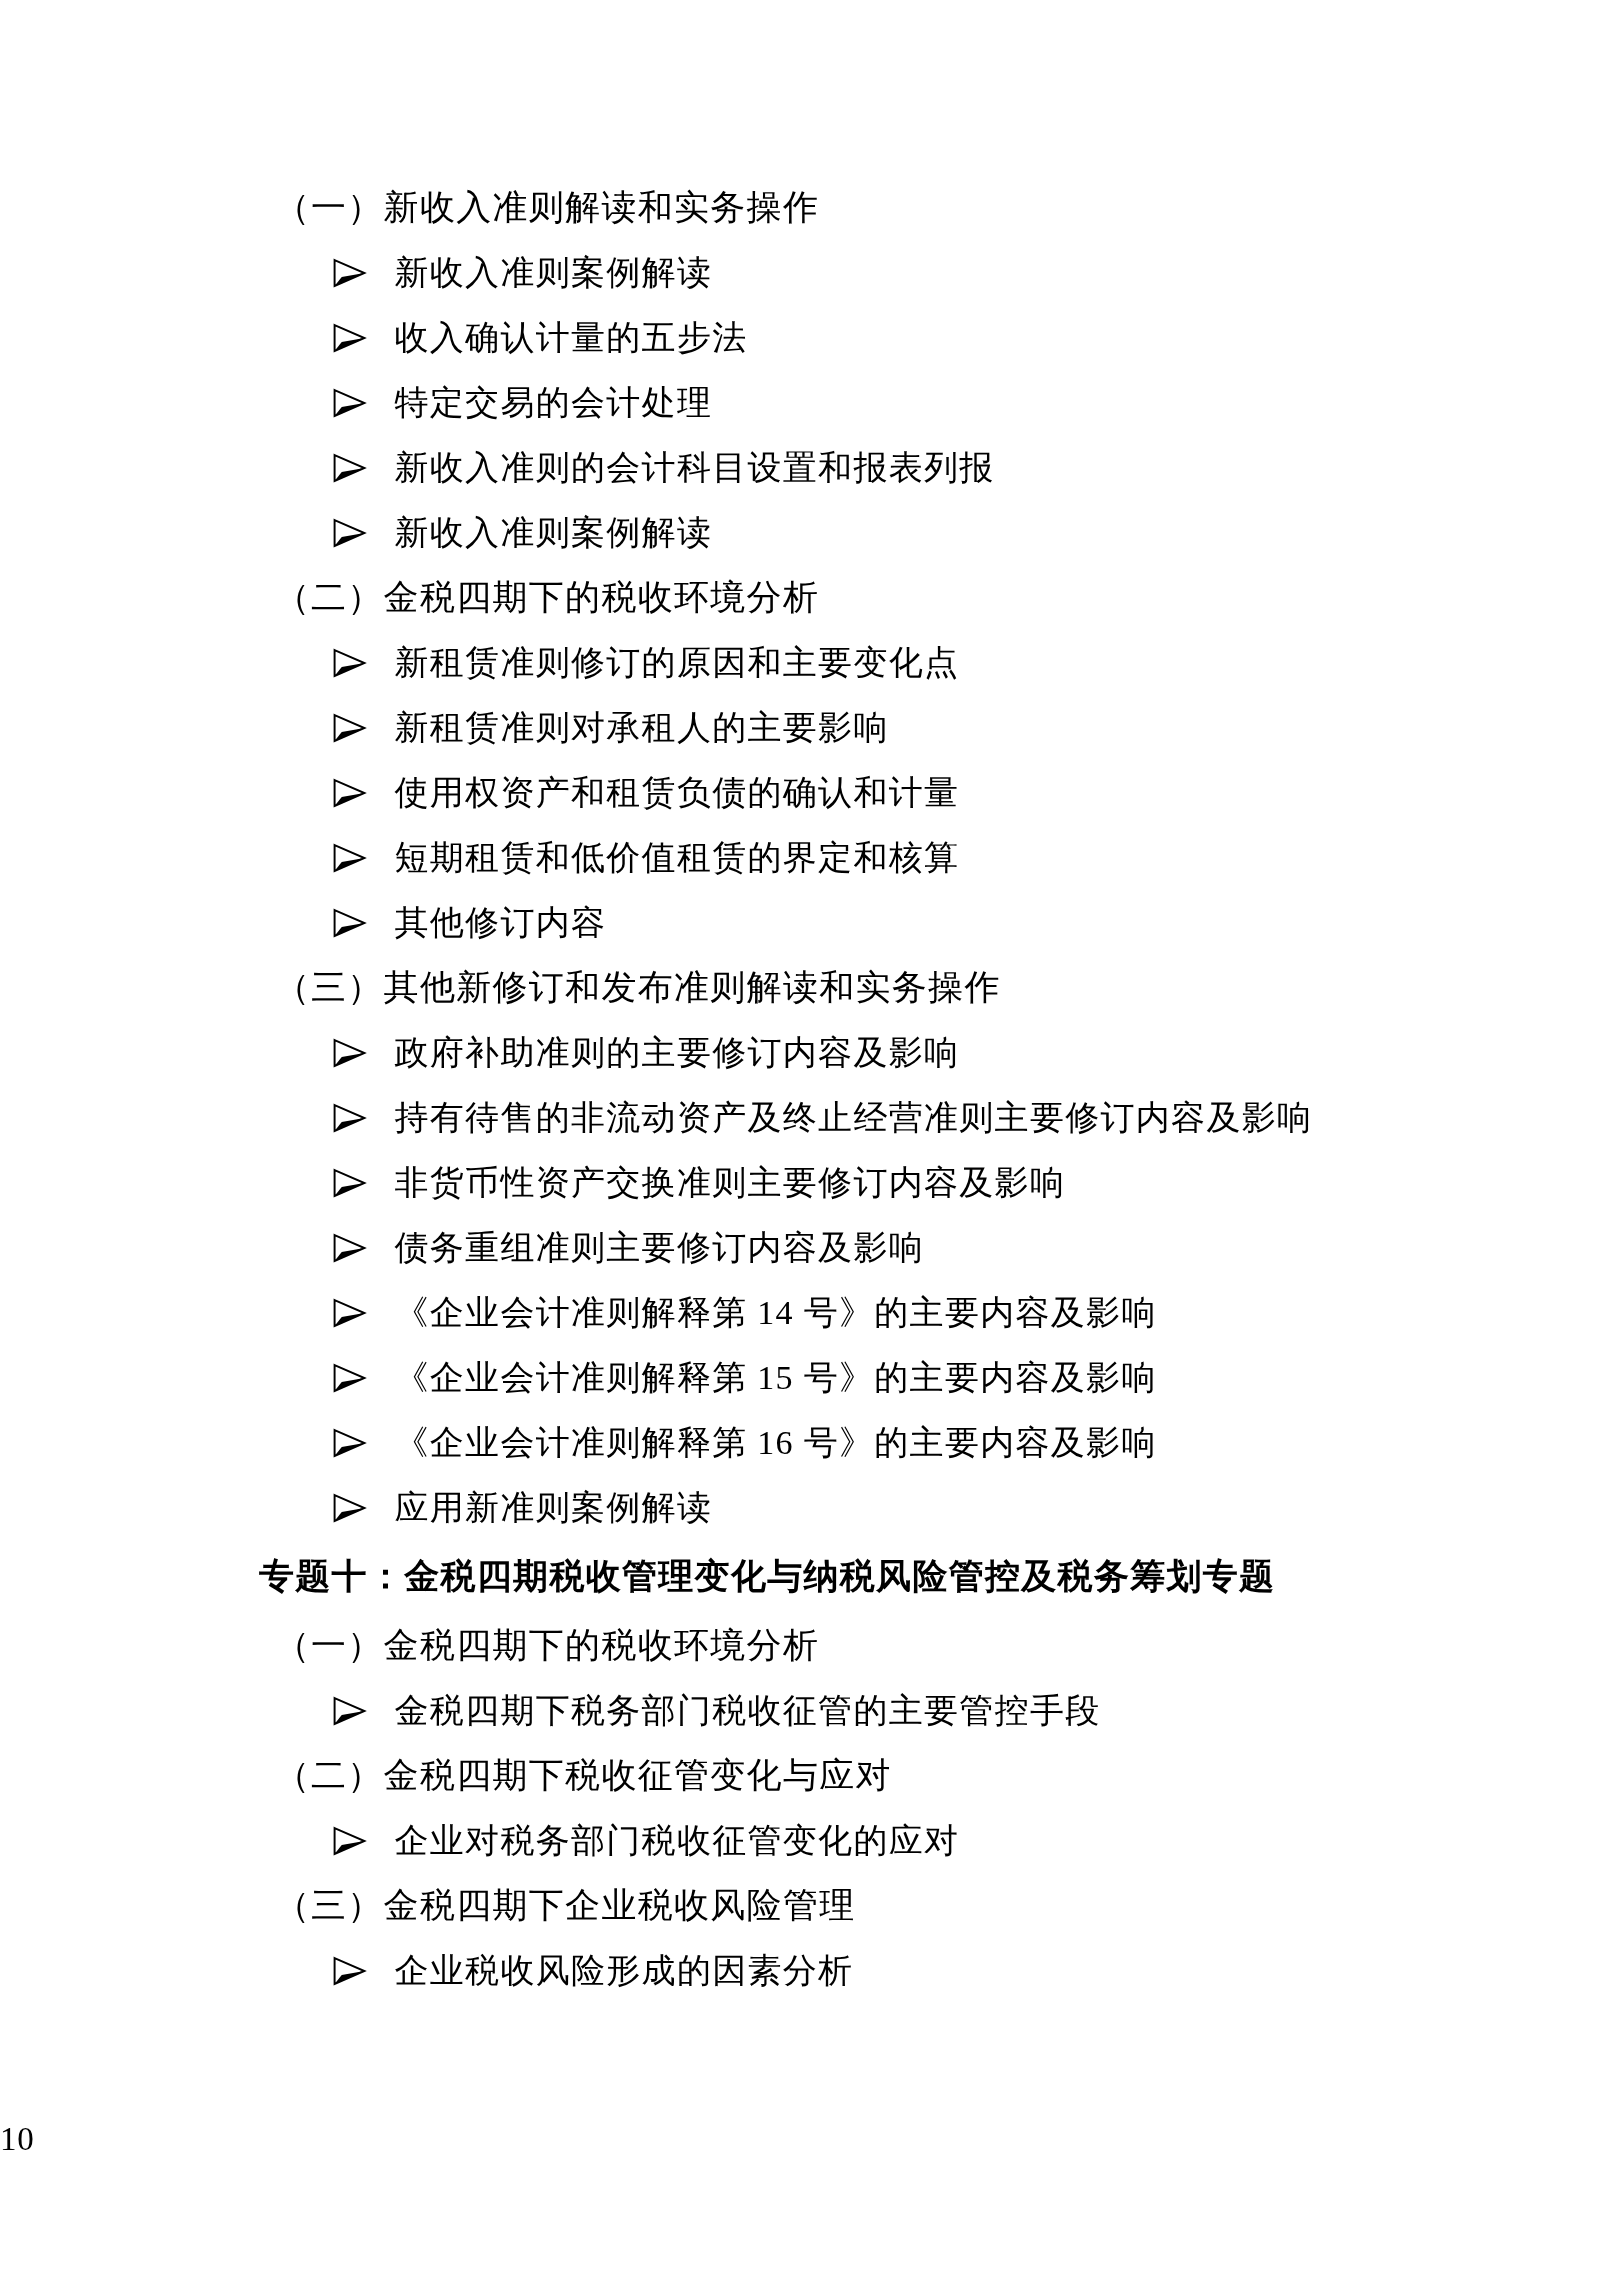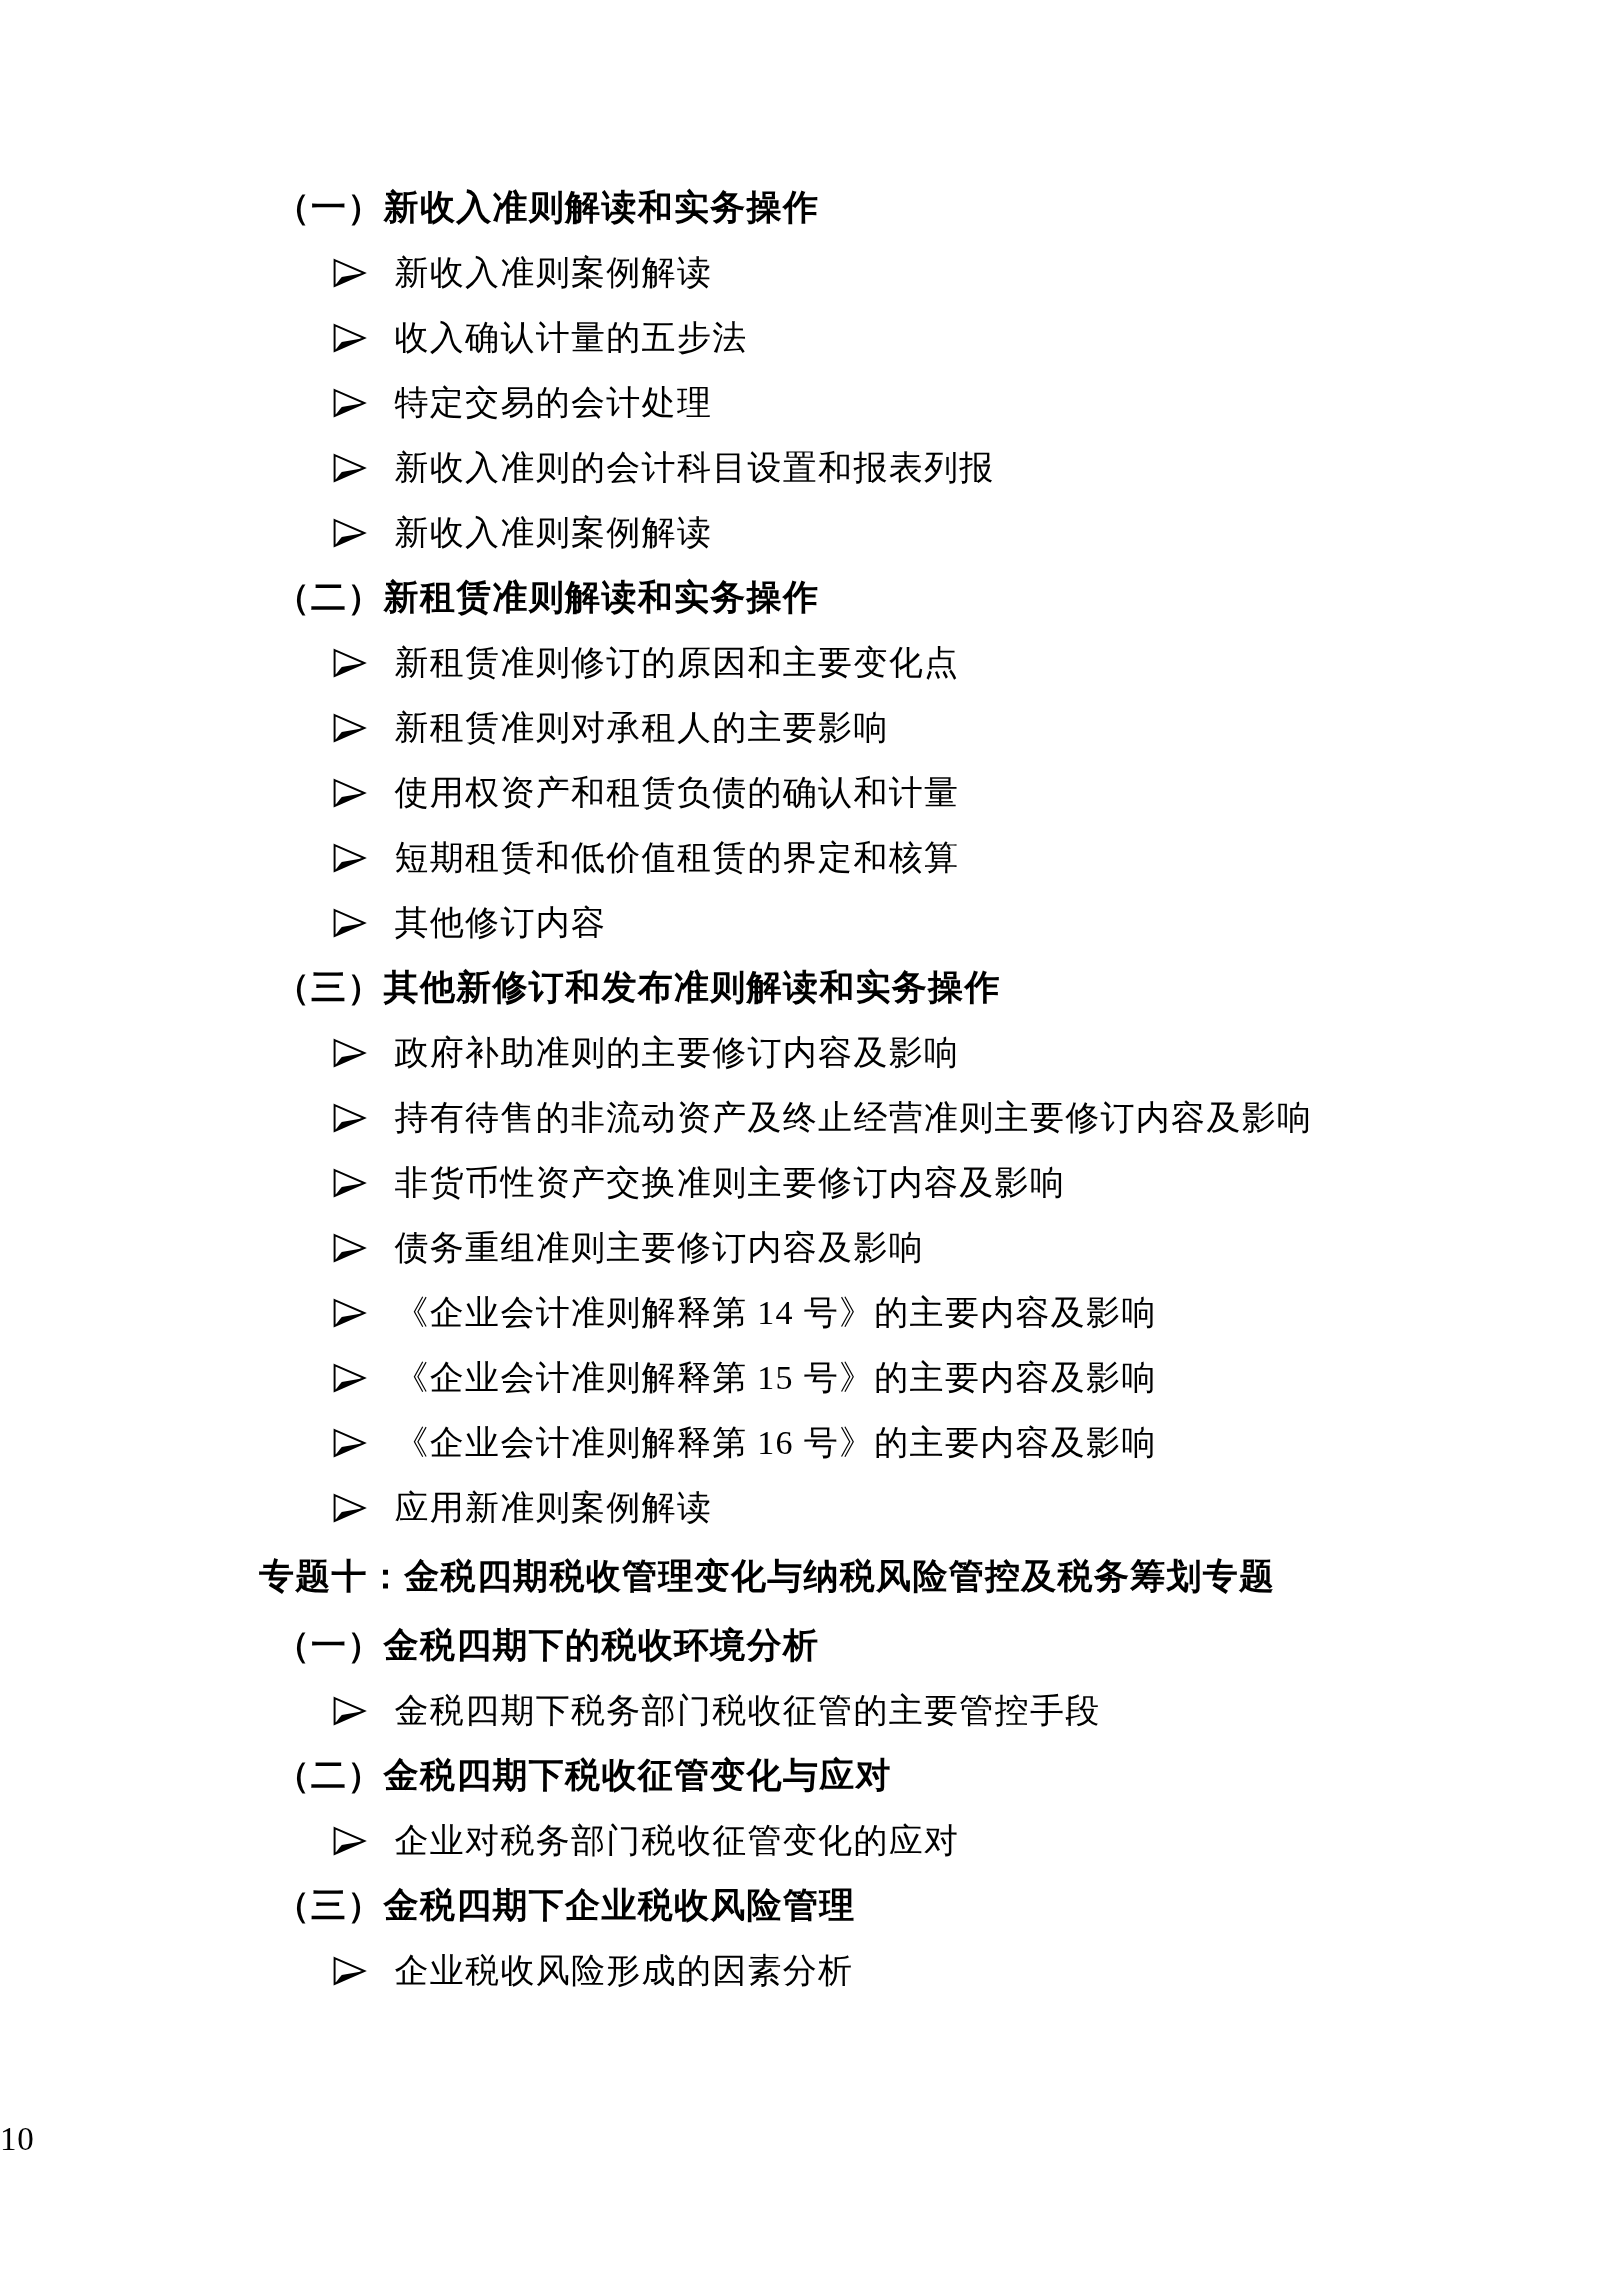--- a/index.html
+++ b/index.html
@@ -17,21 +17,21 @@
     width:1276px;
   }
   .row{
     height:65px;
     display:flex;
     align-items:center;
     letter-spacing:1.3px;
     white-space:nowrap;
   }
   .row.heading{
-    font-weight:bold;
+    font-weight:normal;
     font-size:35px;
     padding-left:15.7px;
   }
   .row.topic{
     font-weight:bold;
     font-size:35px;
     height:73px;
     padding-left:0;
     text-align:center;
   }
@@ -107,21 +107,21 @@
     <div class="row bullet">
       <span class="arrow">
           <svg width="35" height="30" viewBox="0 0 54 46">
             <use href="#arrowhead-glyph"></use>
           </svg>
         </span>
       <span class="bullet-text">新收入准则案例解读</span>
     </div>
 
     <div class="row heading">
-        <span>（二）新租赁准则解读和实务操作</span>
+        <span>（二）金税四期下的税收环境分析</span>
       </div>
     <div class="row bullet">
       <span class="arrow">
           <svg width="35" height="30" viewBox="0 0 54 46">
             <use href="#arrowhead-glyph"></use>
           </svg>
         </span>
       <span class="bullet-text">新租赁准则修订的原因和主要变化点</span>
     </div>
     <div class="row bullet">

